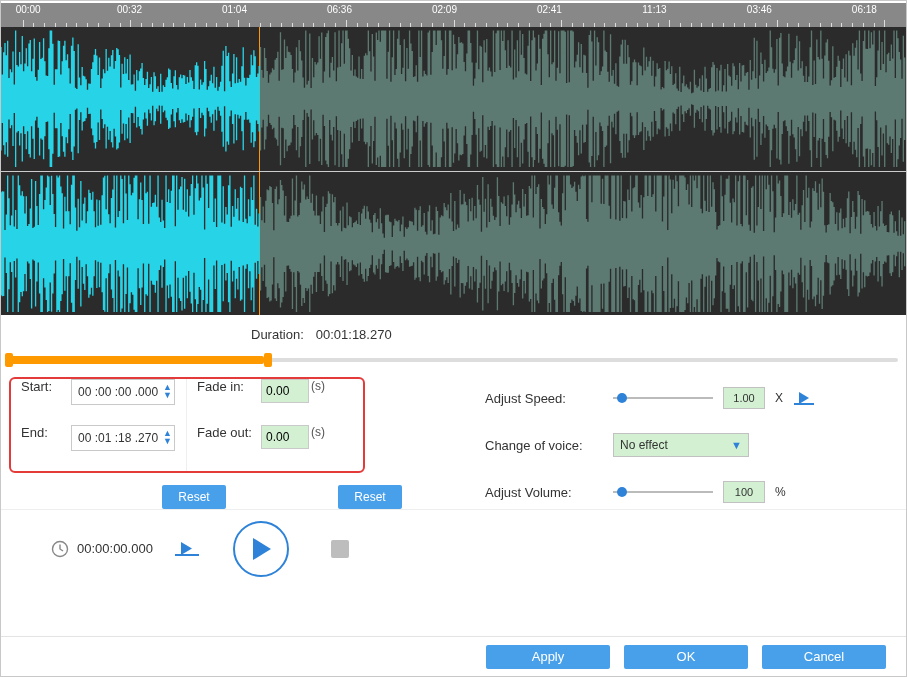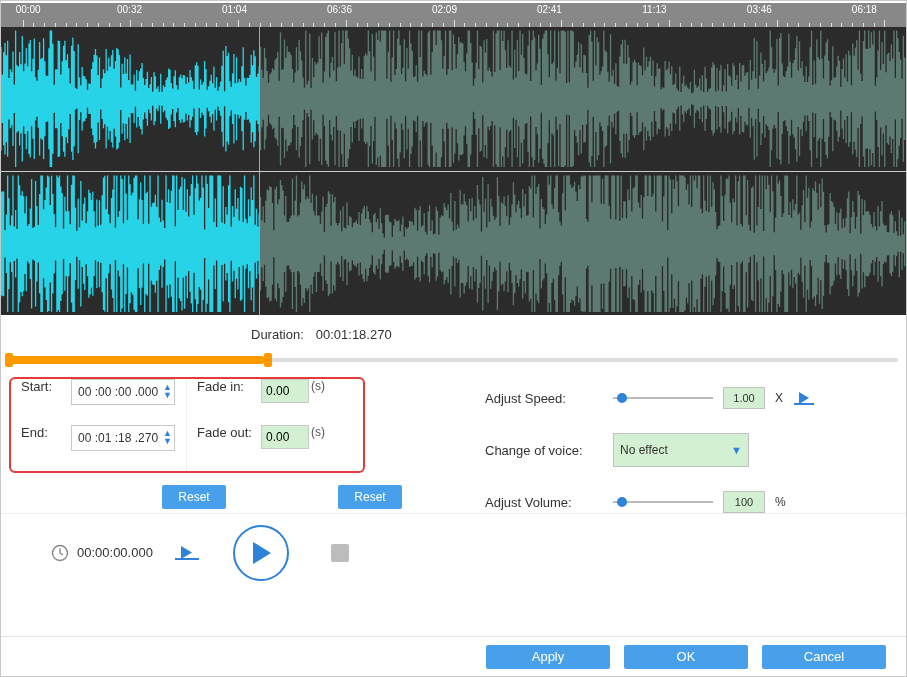--- a/index.html
+++ b/index.html
@@ -62,21 +62,21 @@
   .adjust-col { flex:1; display:flex; flex-direction:column; gap:24px; padding-top:10px; padding-left:6px; font-size:13px; color:#333;}
   .adjust-row { display:flex; align-items:center; gap:10px; }
   .adjust-label { width: 118px; }
   .slider { width: 100px; height: 14px; position:relative; }
   .slider-track { position:absolute; left:0; right:0; top:6px; height:2px; background:#bbb; }
   .slider-thumb { position:absolute; top:2px; width:10px; height:10px; border-radius:50%; background:#2e83d8; cursor:pointer;}
   .num-box { width:42px; height:22px; border:1px solid #c1c1c1; background:#d3f1d2; font-size:11px; text-align:center; line-height:20px; }
   .x-label { font-size:12px; }
   .play-mini { width:22px; height:18px; display:inline-flex; align-items:center; justify-content:center; color:#2e83d8; cursor:pointer;}
   .play-mini svg{display:block;}
-  .select-box { width:136px; height:34px; border:1px solid #c1c1c1; background:#d3f1d2; font-size:12px; display:flex; align-items:center; justify-content:space-between; padding:0 6px; cursor:pointer;}
+  .select-box { width:136px; height:24px; border:1px solid #c1c1c1; background:#d3f1d2; font-size:12px; display:flex; align-items:center; justify-content:space-between; padding:0 6px; cursor:pointer;}
   .select-caret { color:#2e83d8; font-size:11px; }
 
   .transport { height: 78px; display:flex; align-items:center; gap:20px; padding-left: 50px; border-top:1px solid #eee;}
   .tcode { display:flex; align-items:center; gap:8px; font-size:13px; color:#333; }
   .clock-ic { width:18px; height:18px; color:#777; }
 
   .mark-btn { width:28px; height:22px; display:flex; align-items:center; justify-content:center; color:#2e83d8; cursor:pointer;}
   .big-play { width:56px; height:56px; border:2px solid #2e83d8; border-radius:50%; display:flex; align-items:center; justify-content:center; cursor:pointer; margin-left:12px;}
   .big-play svg{display:block;}
   .stop-btn { width:18px; height:18px; background:#bdbdbd; border-radius:2px; margin-left:22px; cursor:pointer;}

